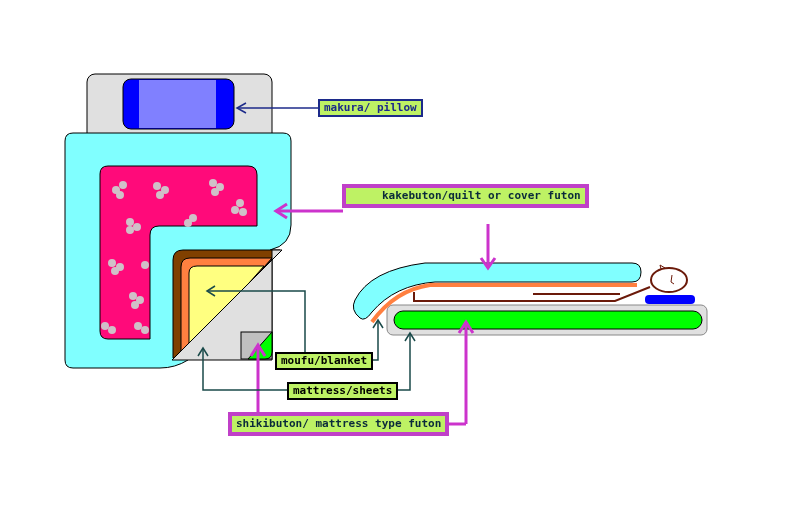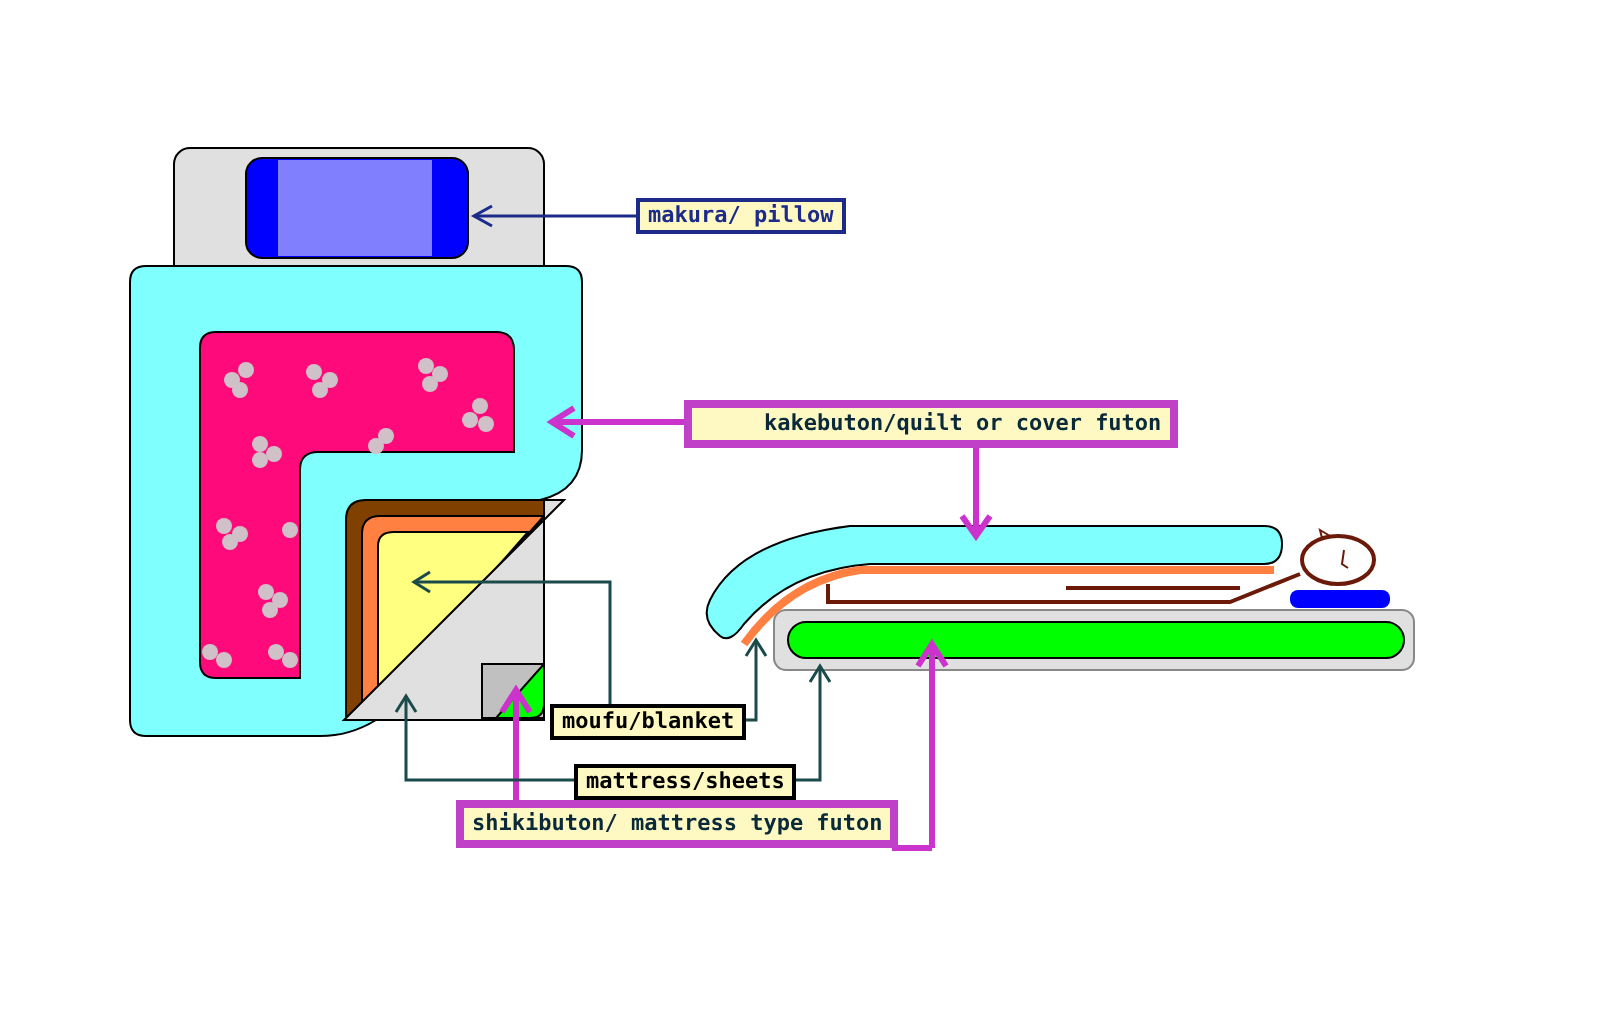--- a/index.html
+++ b/index.html
@@ -1,18 +1,18 @@
 <!DOCTYPE html>
 <html><head>
 <meta charset="utf-8">
 <style>
   html,body{margin:0;padding:0;background:#fff;}
   body{width:800px;height:512px;overflow:hidden;position:relative;font-family:"DejaVu Sans Mono","Liberation Mono",monospace;}
   svg{position:absolute;left:0;top:0;}
-  .lbl{position:absolute;background:#fef9c3;font-weight:bold;font-size:11px;line-height:14px;padding:0 4px;white-space:nowrap;color:#0a2a3a;box-sizing:border-box;}
+  .lbl{position:absolute;background:#bef264;font-weight:bold;font-size:11px;line-height:14px;padding:0 4px;white-space:nowrap;color:#0a2a3a;box-sizing:border-box;}
   .lbl-navy{border:2px solid #1c2a8a;color:#1c2a8a;}
   .lbl-black{border:2px solid #000;color:#000;}
   .lbl-mag{border:4px solid #c040c8;color:#0a2a3a;padding:1px 4px;}
 </style>
 </head>
 <body>
 
 <svg width="800" height="512" viewBox="0 0 800 512" xmlns="http://www.w3.org/2000/svg">
 
   <rect x="87" y="74" width="185" height="285" rx="8" fill="#e0e0e0" stroke="#000" stroke-width="1"></rect>
@@ -106,16 +106,16 @@
     <path d="M287,390 H203 V348"></path>
       <path d="M198,356 L203,348 L208,356"></path>
     <path d="M381,390 H410 V333"></path>
       <path d="M405,341 L410,333 L415,341"></path>
   </g>
 
   <path d="M446,424 H466" stroke="#cc33cc" stroke-width="3" fill="none"></path>
 </svg>
 
 <div class="lbl lbl-navy" style="left:318px;top:99px;">makura/ pillow</div>
-<div class="lbl lbl-mag" style="left:342px;top:200px;padding-left:36px;">kakebuton/quilt or cover futon</div>
+<div class="lbl lbl-mag" style="left:342px;top:184px;padding-left:36px;">kakebuton/quilt or cover futon</div>
 <div class="lbl lbl-black" style="left:275px;top:352px;">moufu/blanket</div>
 <div class="lbl lbl-black" style="left:287px;top:382px;">mattress/sheets</div>
-<div class="lbl lbl-mag" style="left:228px;top:400px;">shikibuton/ mattress type futon</div>
+<div class="lbl lbl-mag" style="left:228px;top:412px;">shikibuton/ mattress type futon</div>
 
 </body></html>

